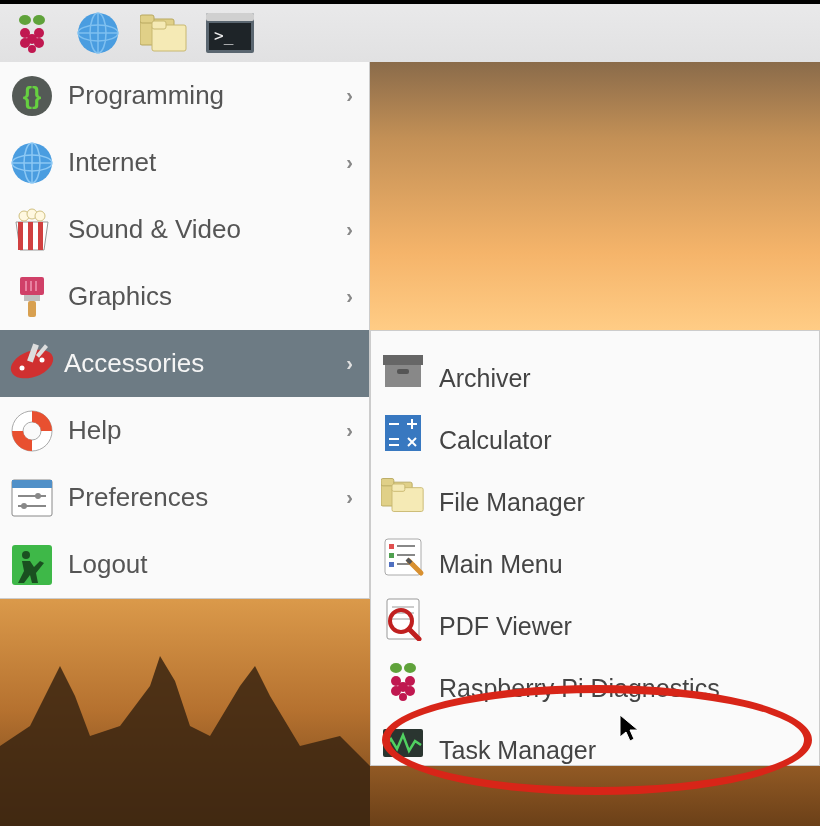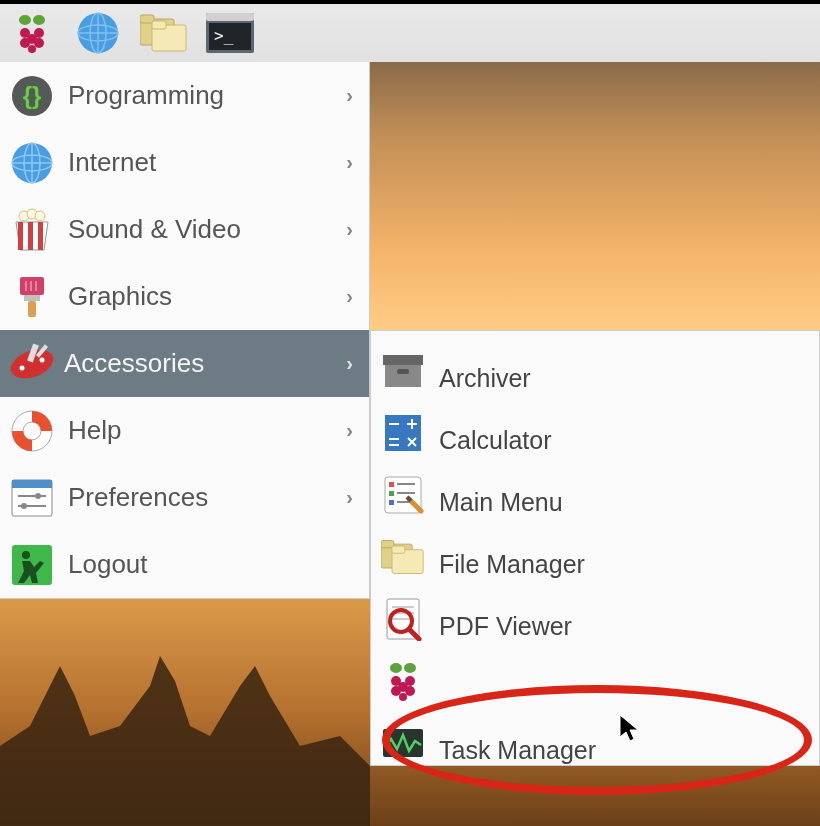--- a/index.html
+++ b/index.html
@@ -337,49 +337,49 @@
           <line x1="8" y1="34" x2="18" y2="34" stroke="#fff" stroke-width="2"></line>
           <line x1="27" y1="27" x2="35" y2="35" stroke="#fff" stroke-width="2"></line>
           <line x1="35" y1="27" x2="27" y2="35" stroke="#fff" stroke-width="2"></line>
         </svg>
     </div>
     <span>Calculator</span>
   </div>
 
   <div class="submenu-item">
     <div class="sub-icon">
+      <svg width="48" height="40" viewBox="0 0 48 40">
+          <rect x="0" y="6" width="34" height="26" rx="2" fill="#e0d088" stroke="#b8a860"></rect>
+          <rect x="0" y="2" width="14" height="8" rx="2" fill="#e0d088" stroke="#b8a860"></rect>
+          <rect x="12" y="12" width="34" height="26" rx="2" fill="#f5eab5" stroke="#c8b870"></rect>
+          <rect x="12" y="8" width="14" height="8" rx="2" fill="#f5eab5" stroke="#c8b870"></rect>
+        </svg>
+    </div>
+    <span>File Manager</span>
+  </div>
+
+  <div class="submenu-item">
+    <div class="sub-icon">
       <svg width="44" height="44" viewBox="0 0 44 44">
           <rect x="4" y="4" width="36" height="36" rx="3" fill="#fff" stroke="#aaa"></rect>
           <rect x="8" y="9" width="5" height="5" fill="#e05050"></rect>
           <rect x="8" y="18" width="5" height="5" fill="#50a050"></rect>
           <rect x="8" y="27" width="5" height="5" fill="#5070c0"></rect>
           <line x1="16" y1="11" x2="34" y2="11" stroke="#888" stroke-width="2"></line>
           <line x1="16" y1="20" x2="34" y2="20" stroke="#888" stroke-width="2"></line>
           <line x1="16" y1="29" x2="34" y2="29" stroke="#888" stroke-width="2"></line>
           <path d="M28,26 L40,38" stroke="#d89030" stroke-width="5" stroke-linecap="round"></path>
           <path d="M26,24 L30,28" stroke="#555" stroke-width="4"></path>
         </svg>
     </div>
     <span>Main Menu</span>
   </div>
 
   <div class="submenu-item">
     <div class="sub-icon">
-      <svg width="48" height="40" viewBox="0 0 48 40">
-          <rect x="0" y="6" width="34" height="26" rx="2" fill="#e0d088" stroke="#b8a860"></rect>
-          <rect x="0" y="2" width="14" height="8" rx="2" fill="#e0d088" stroke="#b8a860"></rect>
-          <rect x="12" y="12" width="34" height="26" rx="2" fill="#f5eab5" stroke="#c8b870"></rect>
-          <rect x="12" y="8" width="14" height="8" rx="2" fill="#f5eab5" stroke="#c8b870"></rect>
-        </svg>
-    </div>
-    <span>File Manager</span>
-  </div>
-
-  <div class="submenu-item">
-    <div class="sub-icon">
       <svg width="44" height="44" viewBox="0 0 44 44">
           <rect x="6" y="2" width="32" height="40" rx="2" fill="#fff" stroke="#999"></rect>
           <line x1="11" y1="10" x2="33" y2="10" stroke="#bbb" stroke-width="1.5"></line>
           <line x1="11" y1="16" x2="33" y2="16" stroke="#bbb" stroke-width="1.5"></line>
           <line x1="11" y1="22" x2="33" y2="22" stroke="#bbb" stroke-width="1.5"></line>
           <circle cx="20" cy="24" r="11" fill="none" stroke="#c02020" stroke-width="4"></circle>
           <line x1="28" y1="32" x2="38" y2="42" stroke="#c02020" stroke-width="5" stroke-linecap="round"></line>
         </svg>
     </div>
     <span>PDF Viewer</span>
@@ -391,20 +391,21 @@
           <ellipse cx="15" cy="9" rx="6" ry="5" fill="#5fa23a"></ellipse>
           <ellipse cx="29" cy="9" rx="6" ry="5" fill="#5fa23a"></ellipse>
           <circle cx="15" cy="22" r="5" fill="#c01850"></circle>
           <circle cx="29" cy="22" r="5" fill="#c01850"></circle>
           <circle cx="22" cy="28" r="5" fill="#c01850"></circle>
           <circle cx="15" cy="32" r="5" fill="#c01850"></circle>
           <circle cx="29" cy="32" r="5" fill="#c01850"></circle>
           <circle cx="22" cy="38" r="4" fill="#c01850"></circle>
         </svg>
     </div>
+    <span>Raspberry Pi Diagnostics</span>
   </div>
 
 
   <div class="submenu-item">
     <div class="sub-icon">
       <svg width="44" height="44" viewBox="0 0 44 44">
           <rect x="2" y="8" width="40" height="28" rx="2" fill="#2a3530"></rect>
           <polyline points="4,26 10,18 16,28 22,14 28,30 34,20 40,24" fill="none" stroke="#50d060" stroke-width="2.5"></polyline>
         </svg>
     </div>

